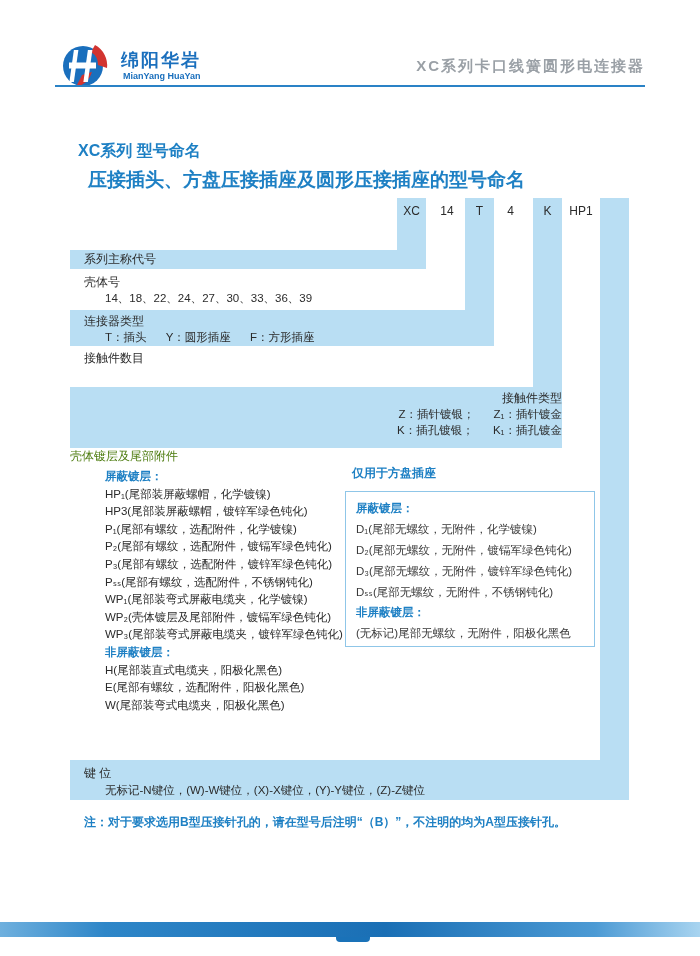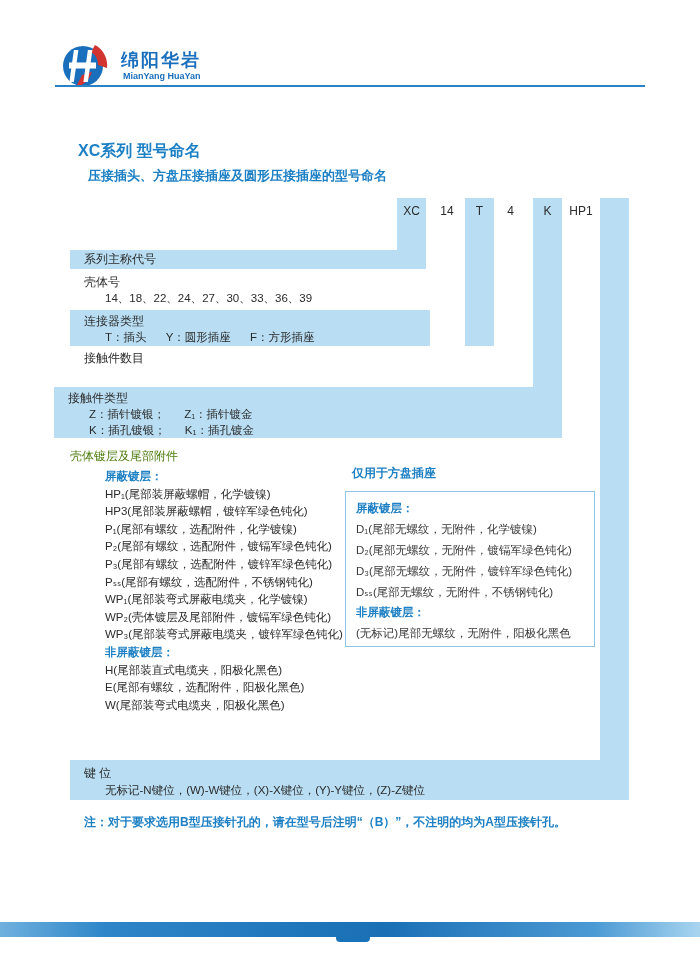--- a/index.html
+++ b/index.html
@@ -9,21 +9,21 @@
     color:#3a3a3a;overflow:hidden;margin:0 auto;
   }
   .abs{position:absolute;}
   
   .logo-cn{left:121px;top:48px;font-size:18px;font-weight:bold;color:#1a6fbd;letter-spacing:2px;}
   .logo-en{left:123px;top:71px;font-size:9px;font-weight:bold;color:#1a6fbd;}
   .doc-title{right:55px;top:57px;font-size:15px;font-weight:bold;color:#9aa0a6;letter-spacing:2px;}
   .head-rule{left:55px;top:85px;width:590px;height:2px;background:#2a82c6;}
   
   .page-title{left:78px;top:141px;font-size:16px;font-weight:bold;color:#1e80c4;}
-  .sub-title{left:88px;top:167px;font-size:13px;font-weight:bold;color:#1e80c4;}
+  .sub-title{left:88px;top:167px;font-size:19px;font-weight:bold;color:#1e80c4;}
   
   .col{background:#b9def3;width:29px;}
   .codelbl{top:198px;height:27px;line-height:27px;text-align:center;font-size:12px;color:#2b2b2b;}
   .bar{background:#b9def3;}
   .row-title{padding-left:14px;font-size:12px;color:#2b2b2b;}
   .row-vals{padding-left:35px;font-size:11.5px;color:#2b2b2b;white-space:pre;}
   .bluetxt{color:#1e80c4;font-weight:bold;}
   
   .list{font-size:11.5px;color:#2b2b2b;}
   .list .li{height:17.6px;line-height:17.6px;white-space:pre;}
@@ -47,20 +47,21 @@
       <circle cx="21" cy="24" r="20" fill="#1a6fbd"></circle>
       <path d="M33 3 A23 23 0 0 1 45 26 L36 23 A15 15 0 0 0 29 10 Z" fill="#d23430"></path>
       <path d="M30 30 A22 22 0 0 1 14 45 L20 33 Z" fill="#d23430"></path>
       <rect x="7" y="20.5" width="27" height="6" fill="#ffffff"></rect>
       <rect x="13" y="8" width="4.5" height="32" fill="#ffffff" transform="skewX(-8)"></rect>
       <rect x="27" y="8" width="4.5" height="32" fill="#ffffff" transform="skewX(-8)"></rect>
     </svg>
   </div>
   <div class="abs logo-cn">绵阳华岩</div>
   <div class="abs logo-en">MianYang HuaYan</div>
+  <div class="abs doc-title">XC系列卡口线簧圆形电连接器</div>
   <div class="abs head-rule"></div>
 
   <div class="abs page-title">XC系列 型号命名</div>
   <div class="abs sub-title">压接插头、方盘压接插座及圆形压接插座的型号命名</div>
 
   <div class="abs col" style="left:397px;top:198px;height:71px;"></div>
   <div class="abs col" style="left:465px;top:198px;height:148px;"></div>
   <div class="abs col" style="left:533px;top:198px;height:240px;"></div>
   <div class="abs col" style="left:600px;top:198px;height:602px;"></div>
 
@@ -73,31 +74,31 @@
 
   <div class="abs bar" style="left:70px;top:250px;width:356px;height:19px;">
     <div class="row-title" style="line-height:19px;">系列主称代号</div>
   </div>
 
   <div class="abs" style="left:70px;top:274px;width:520px;">
     <div class="row-title" style="line-height:16px;">壳体号</div>
     <div class="row-vals" style="line-height:16px;">14、18、22、24、27、30、33、36、39</div>
   </div>
 
-  <div class="abs bar" style="left:70px;top:310px;width:360px;height:36px;">
+  <div class="abs bar" style="left:70px;top:310px;width:424px;height:36px;">
     <div class="row-title" style="padding-top:3px;line-height:16px;">连接器类型</div>
     <div class="row-vals" style="line-height:16px;">T：插头      Y：圆形插座      F：方形插座</div>
   </div>
 
   <div class="abs" style="left:70px;top:350px;width:520px;">
     <div class="row-title" style="line-height:16px;">接触件数目</div>
     <div class="row-vals" style="line-height:16px;margin-top:36px;">1~62(参见接点排列图)</div>
   </div>
 
-  <div class="abs bar" style="left:54px;top:387px;width:492px;height:51px;">
+  <div class="abs bar" style="left:70px;top:387px;width:492px;height:61px;text-align:right;">
     <div class="row-title" style="padding-top:3px;line-height:16px;">接触件类型</div>
     <div class="row-vals" style="line-height:16px;">Z：插针镀银；      Z₁：插针镀金</div>
     <div class="row-vals" style="line-height:16px;">K：插孔镀银；      K₁：插孔镀金</div>
   </div>
 
   <div class="abs" style="left:70px;top:448px;font-size:12px;color:#4d7c0f;">壳体镀层及尾部附件</div>
 
   <div class="abs list" style="left:105px;top:468px;width:250px;">
     <div class="li hd">屏蔽镀层：</div>
     <div class="li">HP₁(尾部装屏蔽螺帽，化学镀镍)</div>

